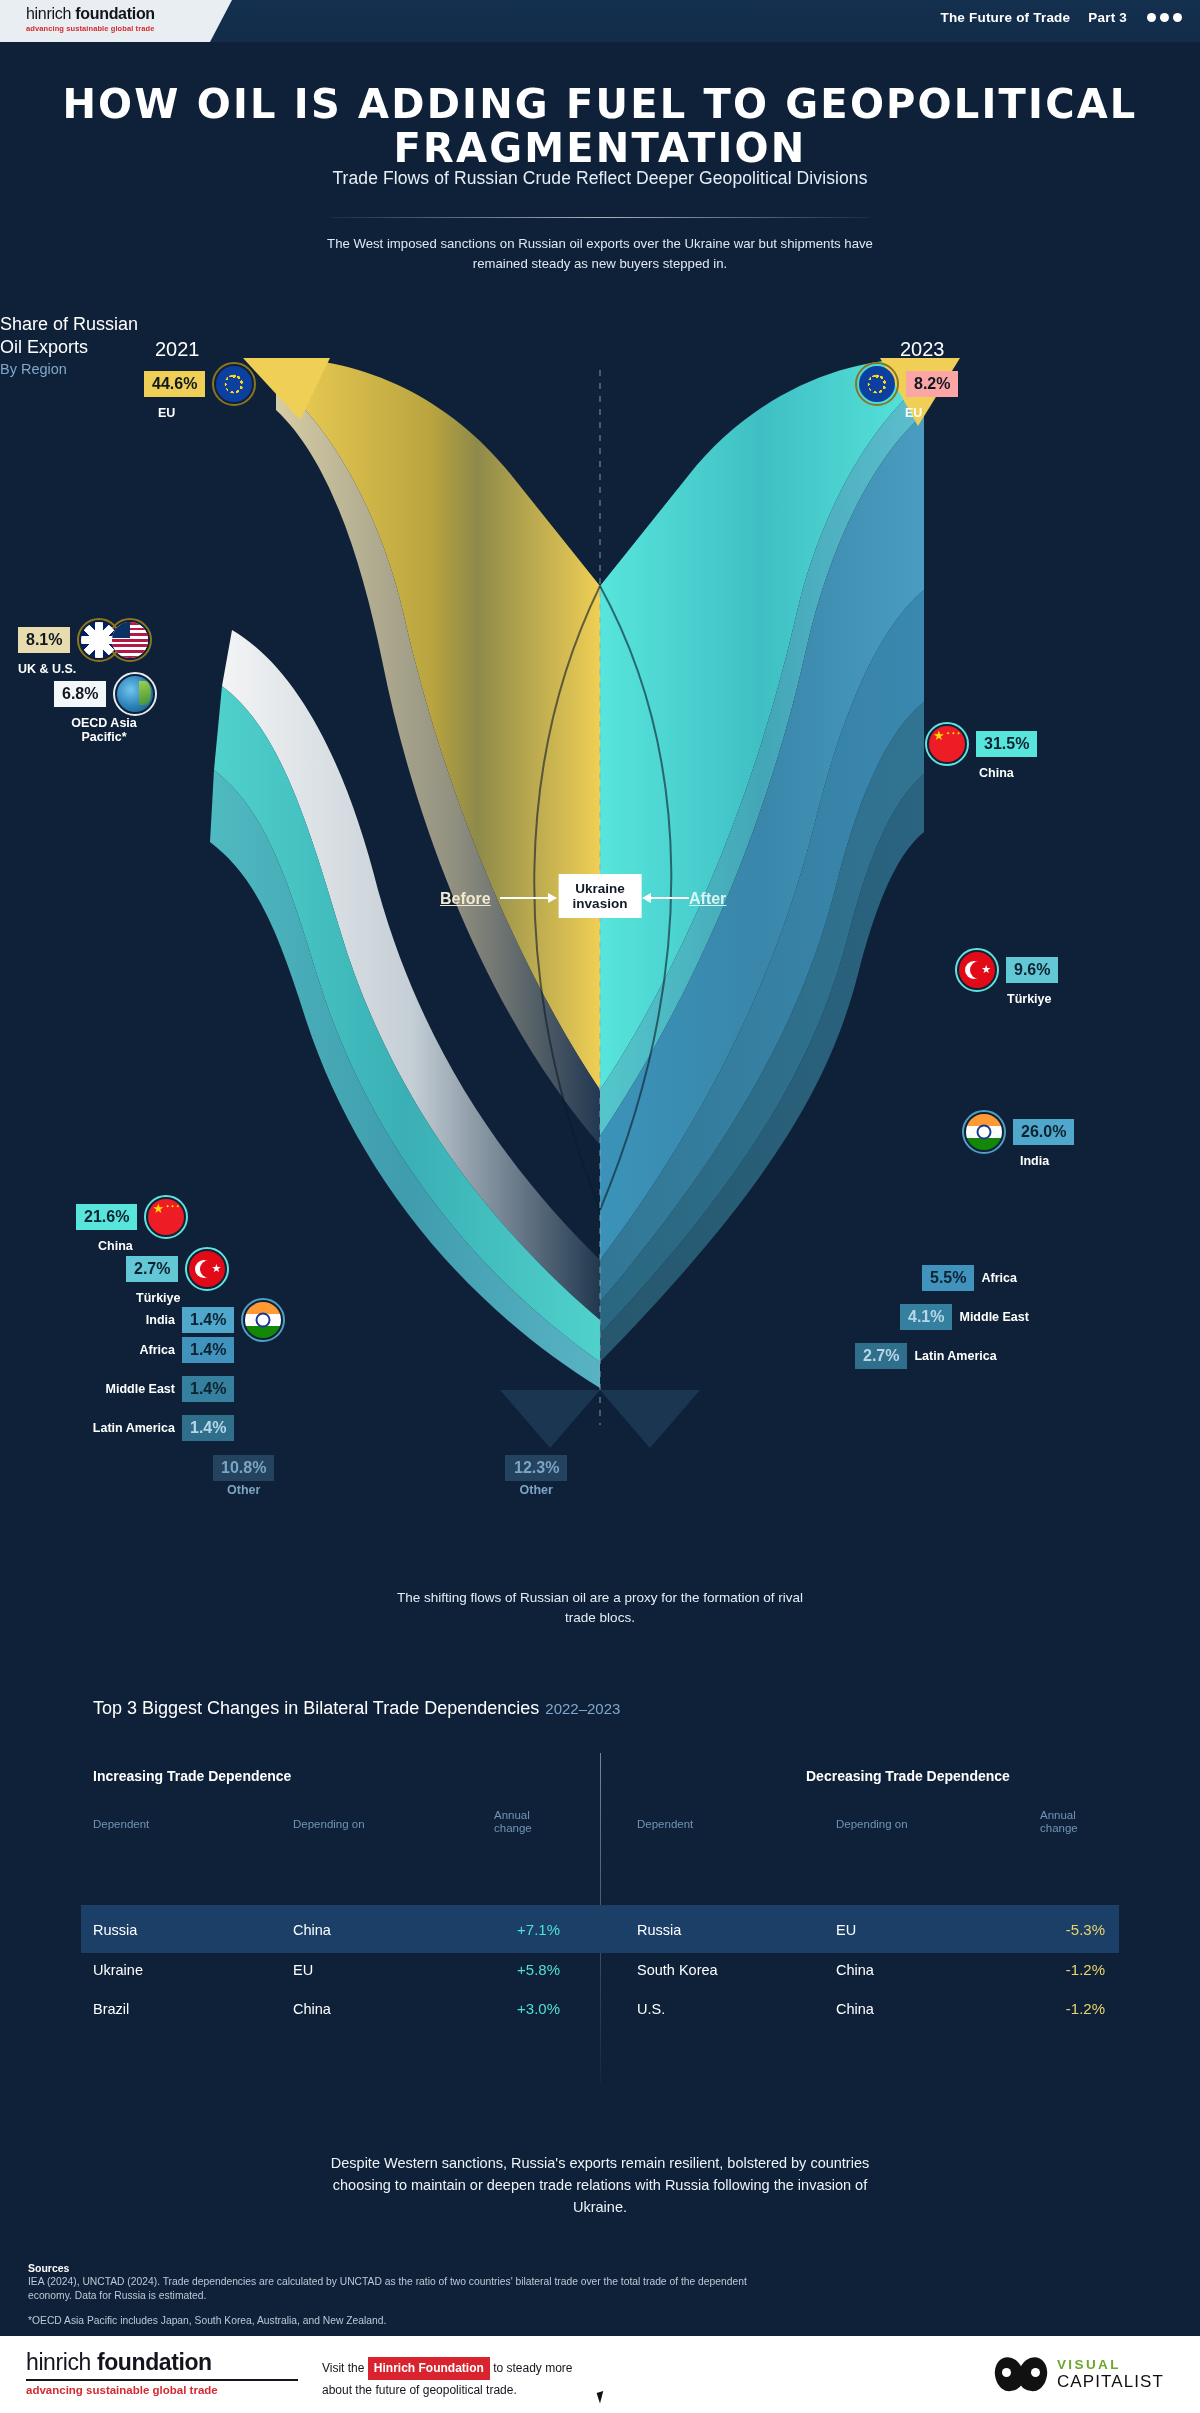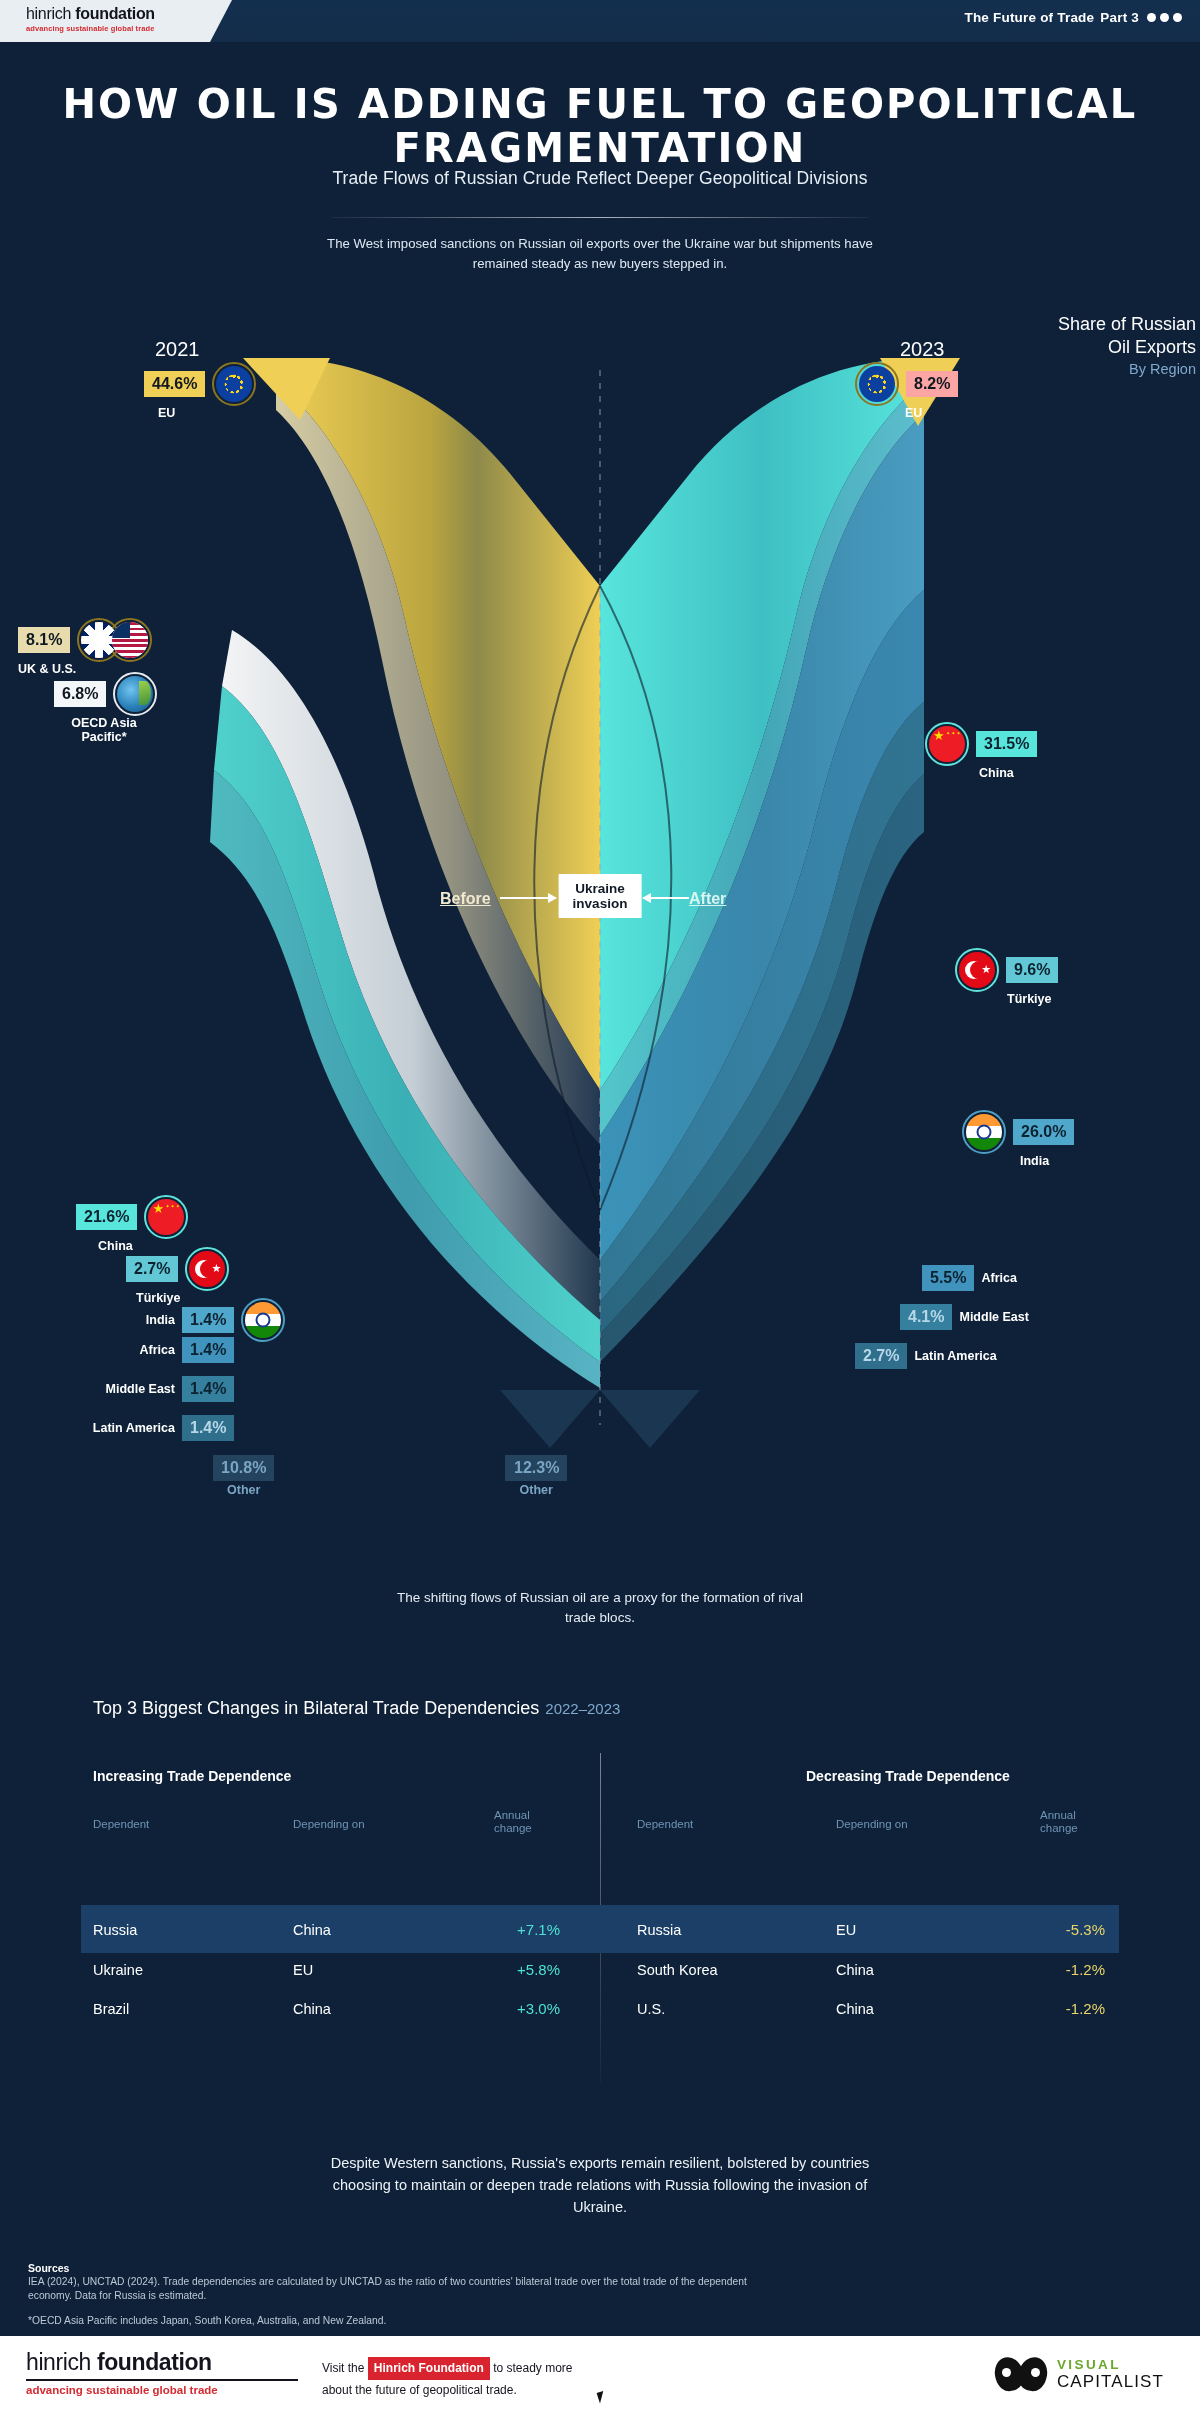--- a/index.html
+++ b/index.html
@@ -23,21 +23,21 @@
     position:absolute; top:0; left:0; width:232px; height:42px;
     background:#e9eef2;
     clip-path: polygon(0 0, 232px 0, 210px 42px, 0 42px);
     padding:4px 0 0 26px;
   }
   .logo-tab .l1 { font-size:16px; color:#14141e; letter-spacing:-.3px; line-height:19px; }
   .logo-tab .l1 b { font-weight:700; }
   .logo-tab .l2 { font-size:7.5px; color:#d42a30; font-weight:700; letter-spacing:.1px; margin-top:1px;}
   .topbar-right {
     position:absolute; right:18px; top:10px;
-    display:flex; align-items:center; gap:6px;
+    display:flex; align-items:center; gap:18px;
     font-size:13.5px; font-weight:700; color:#fff; letter-spacing:.2px;
   }
   .dots { display:flex; gap:4px; margin-left:2px; }
   .dots i { width:9px; height:9px; border-radius:50%; background:#fff; display:block; }
 
   
   .title {
     position:absolute; top:82px; left:0; width:1200px;
     text-align:center;
     font-size:40px; font-weight:800; letter-spacing:2.2px; line-height:44px;
@@ -52,21 +52,21 @@
     position:absolute; top:217px; left:331px; width:538px; height:1px;
     background:linear-gradient(90deg,rgba(255,255,255,.05),rgba(255,255,255,.65),rgba(255,255,255,.05));
   }
   .intro {
     position:absolute; top:234px; left:0; width:1200px; text-align:center;
     font-size:13.2px; line-height:19.5px; color:#dfe8f2;
   }
 
   
   .chart-head {
-    position:absolute; top:313px; left:0; width:1196px; text-align:right;
+    position:absolute; top:313px; left:0; width:1196px; text-align:left;
     z-index:40; pointer-events:none;
   }
   .chart-head .ch1 { font-size:18px; color:#ffffff; line-height:23px; }
   .chart-head .ch2 { font-size:14.5px; color:#7fa8cc; margin-top:2px; }
 
   
   .flowwrap { position:absolute; top:330px; left:0; width:1200px; height:1130px; }
 
   
   .yr { position:absolute; font-size:20px; color:#fff; font-weight:400; }

